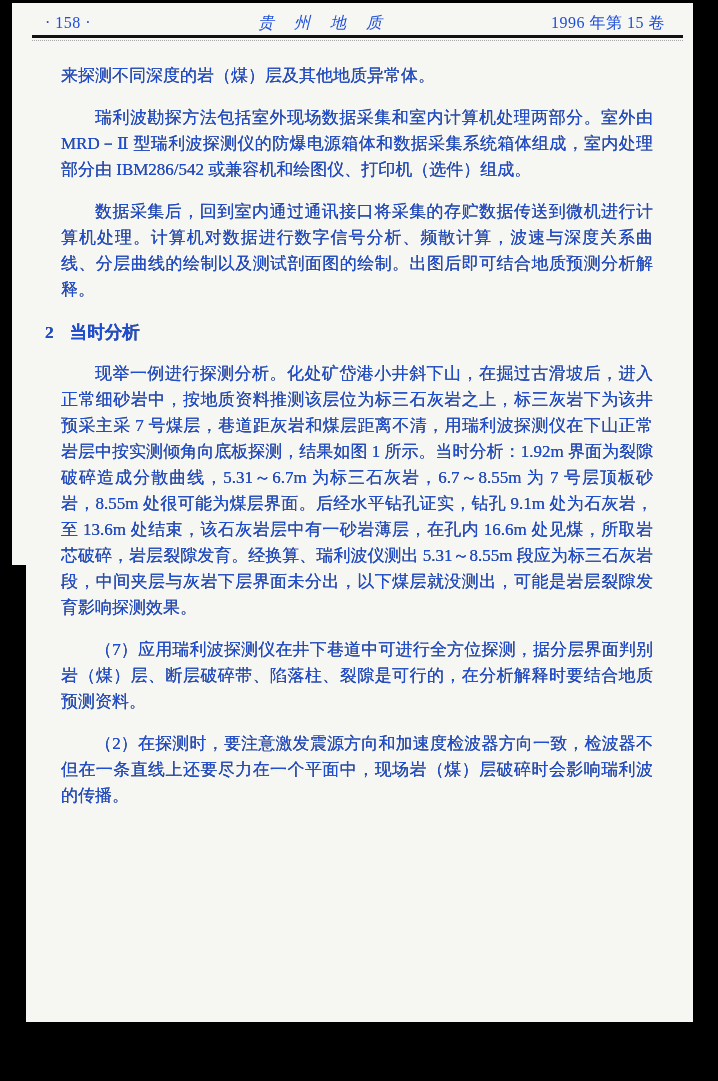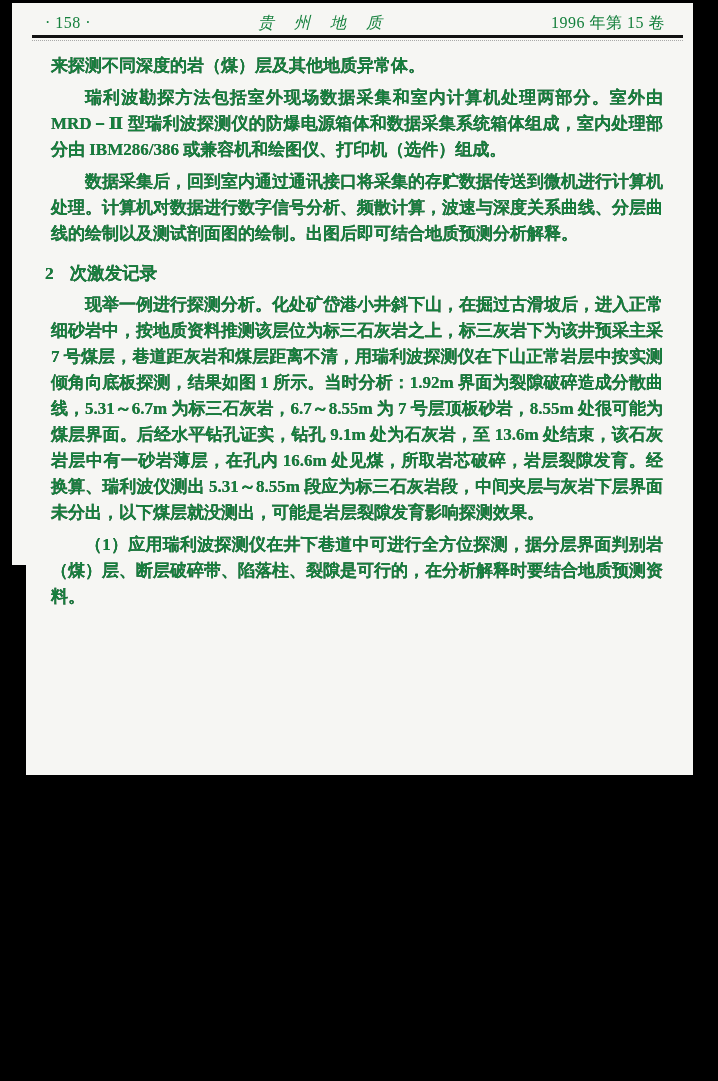--- a/index.html
+++ b/index.html
@@ -6,23 +6,23 @@
   body {
     width: 718px; height: 1081px;
     background: #000;
     position: relative;
     overflow: hidden;
     font-family: "Liberation Serif", "DejaVu Serif", serif;
   }
   .page {
     position: absolute;
     left: 12px; top: 3px;
-    width: 681px; height: 772px;
+    width: 681px; height: 1019px;
     background: #f6f6f3;
-    color: #15803d;
+    color: #1d4ed8;
   }
   
   .edge-step {
     position: absolute;
     left: 0; top: 565px;
     width: 26px; height: 457px;
     background: #000;
   }
   .running-head {
     position: absolute;
@@ -48,21 +48,21 @@
   }
   .body-text {
     position: absolute;
     left: 33px; top: 44px;
     width: 624px;
     font-size: 17px;
     line-height: 26px;
     text-align: justify;
     text-shadow: 0 0 0.6px #3a3a3a;
   }
-  .para { margin: 6px; text-indent: 2em; font-weight: bold; }
+  .para { margin: 16px; text-indent: 2em; }
   .para.no-indent { text-indent: 0; }
   .section-heading {
     margin: 13px 0 4px 0;
     font-weight: bold;
     font-size: 17.5px;
     text-indent: 0;
   }
   .section-heading .sec-num { margin-right: 16px; }
 </style>
 </head>
@@ -73,26 +73,27 @@
   <div class="running-head">
     <span class="pageno">· 158 ·</span>
     <span class="journal">贵　州　地　质</span>
     <span class="issue">1996 年第 15 卷</span>
   </div>
   <div class="head-rule"></div>
   <div class="head-rule-shadow"></div>
 
   <div class="body-text">
     <p class="para no-indent">来探测不同深度的岩（煤）层及其他地质异常体。</p>
-    <p class="para">瑞利波勘探方法包括室外现场数据采集和室内计算机处理两部分。室外由 MRD－Ⅱ 型瑞利波探测仪的防爆电源箱体和数据采集系统箱体组成，室内处理部分由 IBM286/386 或兼容机和绘图仪、打印机（选件）组成。</p>
+    <p class="para">瑞利波勘探方法包括室外现场数据采集和室内计算机处理两部分。室外由 MRD－Ⅱ 型瑞利波探测仪的防爆电源箱体和数据采集系统箱体组成，室内处理部分由 IBM286/542 或兼容机和绘图仪、打印机（选件）组成。</p>
     <p class="para">数据采集后，回到室内通过通讯接口将采集的存贮数据传送到微机进行计算机处理。计算机对数据进行数字信号分析、频散计算，波速与深度关系曲线、分层曲线的绘制以及测试剖面图的绘制。出图后即可结合地质预测分析解释。</p>
 
     <p class="section-heading">
-      <span class="sec-num">2</span><span class="sec-title">次激发记录</span>
+      <span class="sec-num">2</span><span class="sec-title">当时分析</span>
     </p>
     <p class="para">现举一例进行探测分析。化处矿岱港小井斜下山，在掘过古滑坡后，进入正常细砂岩中，按地质资料推测该层位为标三石灰岩之上，标三灰岩下为该井预采主采 7 号煤层，巷道距灰岩和煤层距离不清，用瑞利波探测仪在下山正常岩层中按实测倾角向底板探测，结果如图 1 所示。当时分析：1.92m 界面为裂隙破碎造成分散曲线，5.31～6.7m 为标三石灰岩，6.7～8.55m 为 7 号层顶板砂岩，8.55m 处很可能为煤层界面。后经水平钻孔证实，钻孔 9.1m 处为石灰岩，至 13.6m 处结束，该石灰岩层中有一砂岩薄层，在孔内 16.6m 处见煤，所取岩芯破碎，岩层裂隙发育。经换算、瑞利波仪测出 5.31～8.55m 段应为标三石灰岩段，中间夹层与灰岩下层界面未分出，以下煤层就没测出，可能是岩层裂隙发育影响探测效果。</p>
 
-    <p class="para">（1）应用瑞利波探测仪在井下巷道中可进行全方位探测，据分层界面判别岩（煤）层、断层破碎带、陷落柱、裂隙是可行的，在分析解释时要结合地质预测资料。</p>
+    <p class="para">（7）应用瑞利波探测仪在井下巷道中可进行全方位探测，据分层界面判别岩（煤）层、断层破碎带、陷落柱、裂隙是可行的，在分析解释时要结合地质预测资料。</p>
+    <p class="para">（2）在探测时，要注意激发震源方向和加速度检波器方向一致，检波器不但在一条直线上还要尽力在一个平面中，现场岩（煤）层破碎时会影响瑞利波的传播。</p>
   </div>
 
 </div>
 
 <div class="edge-step"></div>
 
 </body></html>

